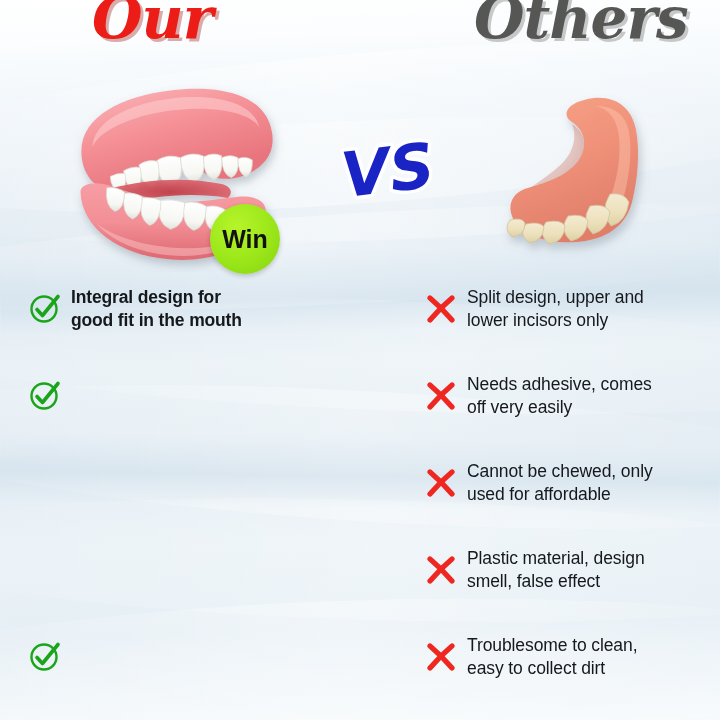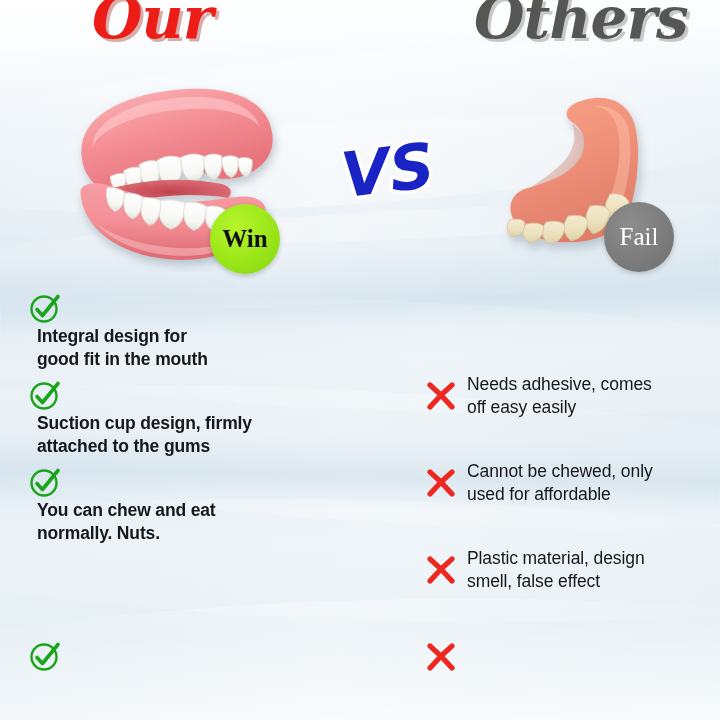--- a/index.html
+++ b/index.html
@@ -89,21 +89,21 @@
   .denture-full { left: 52px; top: 84px; width: 252px; height: 188px; }
   .veneer       { left: 498px; top: 86px; width: 196px; height: 184px; }
 
   
   .badge {
     position: absolute;
     border-radius: 50%;
     display: flex;
     align-items: center;
     justify-content: center;
-    font-family: Liberation Serif, serif;
+    font-family: Liberation Sans, sans-serif;
     font-weight: bold;
   }
   .badge-win {
     left: 210px; top: 204px;
     width: 70px; height: 70px;
     background: radial-gradient(circle at 38% 32%, #b6f52a 0%, #9ae619 55%, #86d412 100%);
     color: #111;
     font-size: 25px;
     box-shadow: 0 2px 5px rgba(0,0,0,.20);
   }
@@ -136,21 +136,21 @@
   .row {
     position: relative;
     height: 87px;
   }
   .col {
     position: absolute;
     top: 0;
     display: flex;
     align-items: flex-start;
   }
-  .col-pro { left: 28px;  width: 370px; flex-direction: column; }
+  .col-pro { left: 28px;  width: 370px; }
   .col-con { left: 424px; width: 290px; }
 
   .mark {
     flex: 0 0 auto;
     width: 34px;
     height: 34px;
     margin-top: 5px;
   }
   .mark svg { display: block; width: 34px; height: 34px; }
 
@@ -314,109 +314,108 @@
           <path d="M112 108 q14 -2 19 8 q-3 20 -18 24 q-12 -14 -1 -32 Z"></path>
           <path d="M92 120 q15 -3 20 6 q-2 18 -17 22 q-13 -12 -3 -28 Z"></path>
           <path d="M70 130 q15 -3 20 5 q-2 17 -17 20 q-13 -11 -3 -25 Z"></path>
           <path d="M48 136 q15 -3 19 4 q-1 16 -16 18 q-12 -10 -3 -22 Z"></path>
           <path d="M28 138 q14 -3 18 3 q-1 14 -15 16 q-11 -9 -3 -19 Z"></path>
           <path d="M12 134 q12 -3 15 3 q0 13 -13 14 q-9 -8 -2 -17 Z"></path>
         </g>
       </g>
     </svg>
   </div>
-  <div class="badge badge-fail">Fail</div>
 
   <div class="rows">
 
     <div class="row">
       <div class="col col-pro">
         <span class="mark">
           <svg viewBox="0 0 34 34">
             <circle cx="16" cy="18" r="12.5" fill="none" stroke="#1aa41a" stroke-width="2.4"></circle>
             <path d="M9 18.5 L14.5 24.5 L30 5.5" fill="none" stroke="#1aa41a" stroke-width="3.6" stroke-linecap="round" stroke-linejoin="round"></path>
           </svg>
         </span>
         <span class="feat-text">Integral design for
 good fit in the mouth</span>
       </div>
+      <div class="col col-con">
+        <span class="mark">
+          <svg viewBox="0 0 34 34">
+            <path d="M6 7 C12 12 22 22 28 29" stroke="#ee2720" stroke-width="5.2" stroke-linecap="round" fill="none"></path>
+            <path d="M28 7 C22 12 12 22 6 29" stroke="#ee2720" stroke-width="5.2" stroke-linecap="round" fill="none"></path>
+          </svg>
+        </span>
+        <span class="feat-text">Split design, upper and
+lower incisors only</span>
+      </div>
     </div>
 
     <div class="row">
       <div class="col col-pro">
         <span class="mark">
           <svg viewBox="0 0 34 34">
             <circle cx="16" cy="18" r="12.5" fill="none" stroke="#1aa41a" stroke-width="2.4"></circle>
             <path d="M9 18.5 L14.5 24.5 L30 5.5" fill="none" stroke="#1aa41a" stroke-width="3.6" stroke-linecap="round" stroke-linejoin="round"></path>
           </svg>
         </span>
-        <span class="feat-text">Suction cup design, firmly
-attached to the gums</span>
       </div>
       <div class="col col-con">
         <span class="mark">
           <svg viewBox="0 0 34 34">
             <path d="M6 7 C12 12 22 22 28 29" stroke="#ee2720" stroke-width="5.2" stroke-linecap="round" fill="none"></path>
             <path d="M28 7 C22 12 12 22 6 29" stroke="#ee2720" stroke-width="5.2" stroke-linecap="round" fill="none"></path>
           </svg>
         </span>
         <span class="feat-text">Needs adhesive, comes
-off easy easily</span>
+off very easily</span>
+      </div>
+    </div>
+
+    <div class="row">
+      <div class="col col-con">
+        <span class="mark">
+          <svg viewBox="0 0 34 34">
+            <path d="M6 7 C12 12 22 22 28 29" stroke="#ee2720" stroke-width="5.2" stroke-linecap="round" fill="none"></path>
+            <path d="M28 7 C22 12 12 22 6 29" stroke="#ee2720" stroke-width="5.2" stroke-linecap="round" fill="none"></path>
+          </svg>
+        </span>
+        <span class="feat-text">Cannot be chewed, only
+used for affordable</span>
+      </div>
+    </div>
+
+    <div class="row">
+      <div class="col col-con">
+        <span class="mark">
+          <svg viewBox="0 0 34 34">
+            <path d="M6 7 C12 12 22 22 28 29" stroke="#ee2720" stroke-width="5.2" stroke-linecap="round" fill="none"></path>
+            <path d="M28 7 C22 12 12 22 6 29" stroke="#ee2720" stroke-width="5.2" stroke-linecap="round" fill="none"></path>
+          </svg>
+        </span>
+        <span class="feat-text">Plastic material, design
+smell, false effect</span>
       </div>
     </div>
 
     <div class="row">
       <div class="col col-pro">
         <span class="mark">
           <svg viewBox="0 0 34 34">
             <circle cx="16" cy="18" r="12.5" fill="none" stroke="#1aa41a" stroke-width="2.4"></circle>
             <path d="M9 18.5 L14.5 24.5 L30 5.5" fill="none" stroke="#1aa41a" stroke-width="3.6" stroke-linecap="round" stroke-linejoin="round"></path>
           </svg>
         </span>
-        <span class="feat-text">You can chew and eat
-normally. Nuts.</span>
       </div>
       <div class="col col-con">
         <span class="mark">
           <svg viewBox="0 0 34 34">
             <path d="M6 7 C12 12 22 22 28 29" stroke="#ee2720" stroke-width="5.2" stroke-linecap="round" fill="none"></path>
             <path d="M28 7 C22 12 12 22 6 29" stroke="#ee2720" stroke-width="5.2" stroke-linecap="round" fill="none"></path>
           </svg>
         </span>
-        <span class="feat-text">Cannot be chewed, only
-used for affordable</span>
+        <span class="feat-text">Troublesome to clean,
+easy to collect dirt</span>
       </div>
     </div>
 
-    <div class="row">
-      <div class="col col-con">
-        <span class="mark">
-          <svg viewBox="0 0 34 34">
-            <path d="M6 7 C12 12 22 22 28 29" stroke="#ee2720" stroke-width="5.2" stroke-linecap="round" fill="none"></path>
-            <path d="M28 7 C22 12 12 22 6 29" stroke="#ee2720" stroke-width="5.2" stroke-linecap="round" fill="none"></path>
-          </svg>
-        </span>
-        <span class="feat-text">Plastic material, design
-smell, false effect</span>
-      </div>
-    </div>
-
-    <div class="row">
-      <div class="col col-pro">
-        <span class="mark">
-          <svg viewBox="0 0 34 34">
-            <circle cx="16" cy="18" r="12.5" fill="none" stroke="#1aa41a" stroke-width="2.4"></circle>
-            <path d="M9 18.5 L14.5 24.5 L30 5.5" fill="none" stroke="#1aa41a" stroke-width="3.6" stroke-linecap="round" stroke-linejoin="round"></path>
-          </svg>
-        </span>
-      </div>
-      <div class="col col-con">
-        <span class="mark">
-          <svg viewBox="0 0 34 34">
-            <path d="M6 7 C12 12 22 22 28 29" stroke="#ee2720" stroke-width="5.2" stroke-linecap="round" fill="none"></path>
-            <path d="M28 7 C22 12 12 22 6 29" stroke="#ee2720" stroke-width="5.2" stroke-linecap="round" fill="none"></path>
-          </svg>
-        </span>
-      </div>
-    </div>
-
   </div>
 </div>
 
 </body></html>

